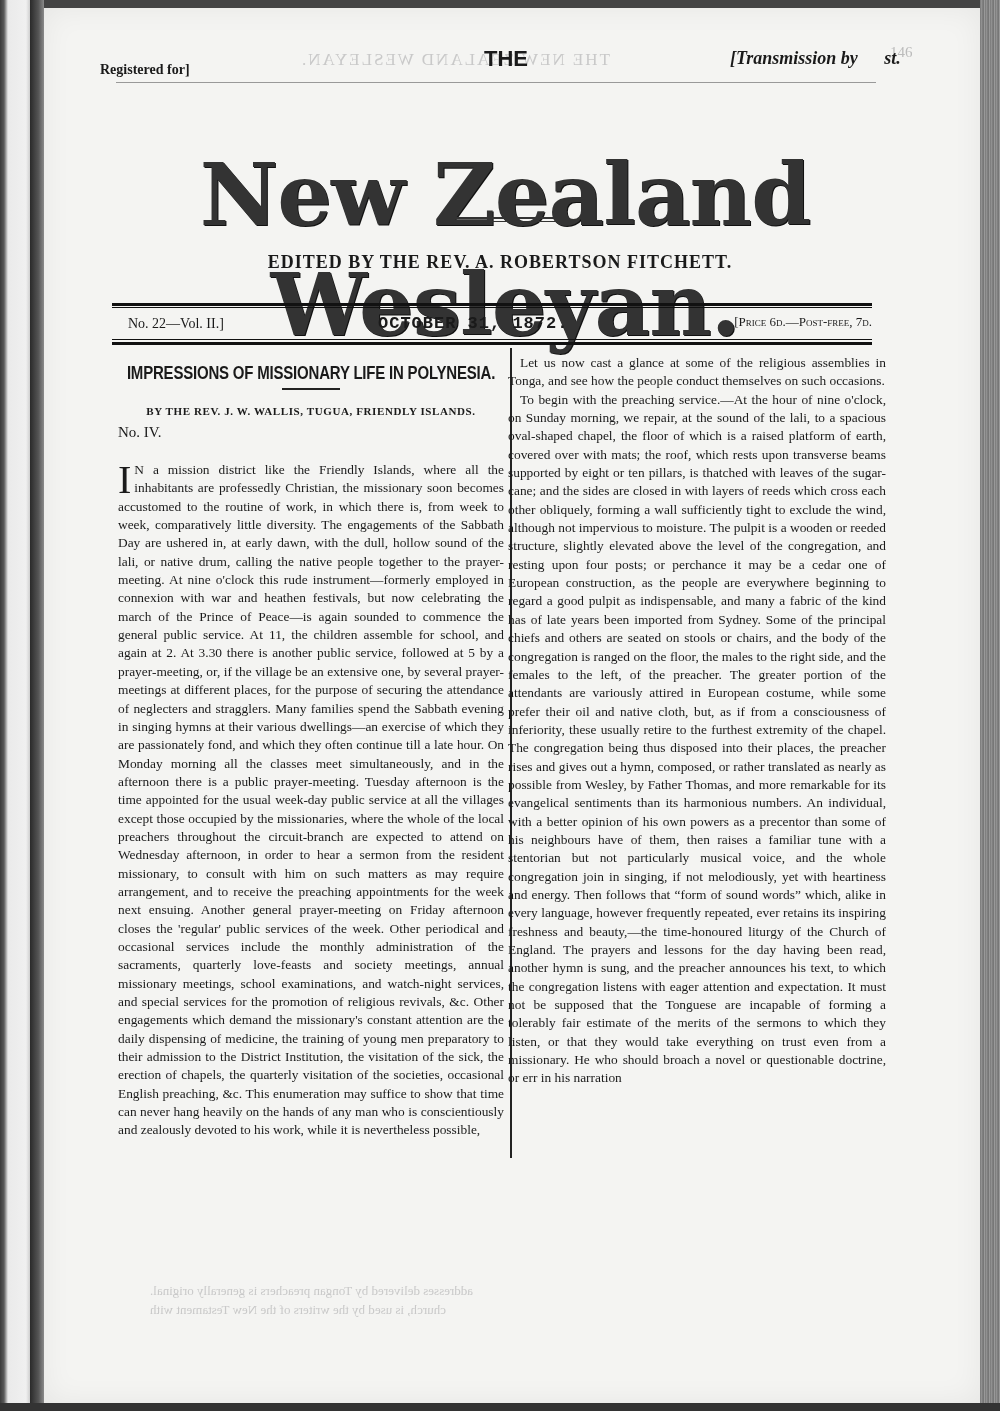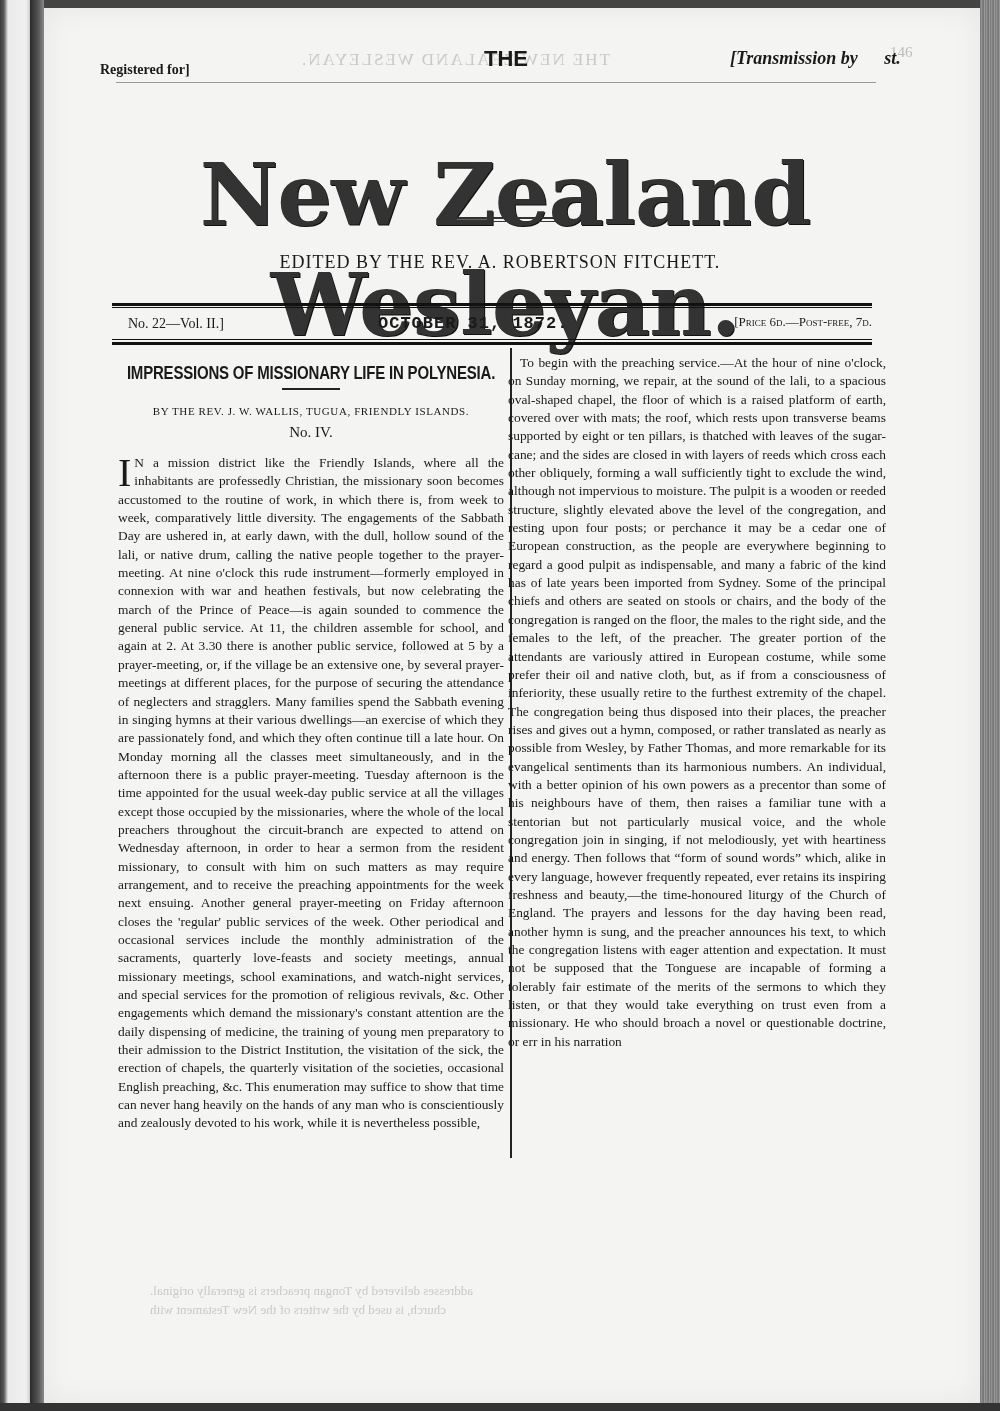--- a/index.html
+++ b/index.html
@@ -54,21 +54,21 @@
     font-family: "DejaVu Serif", serif; font-weight: bold; font-size: 86px;
     letter-spacing: -1px; color: #333; text-align: center; line-height: 110px;
     text-shadow: 1px 1px 0 #111;
     margin-top: 48px;
   }
   .deco-rule {
     position: absolute; left: 445px; width: 120px; height: 2px; background: #333;
   }
   .editor {
     position: absolute; left: 0; width: 1000px; top: 252px; text-align: center;
-    font-size: 18px; letter-spacing: 1px;
+    font-size: 18px; letter-spacing: 1px; font-weight: bold;
   }
   .thick-rule { position: absolute; left: 112px; width: 760px; background: #111; }
   .issue-line {
     position: absolute; top: 314px; left: 112px; width: 760px; height: 22px;
   }
   .issue-no { position: absolute; left: 16px; top: 2px; font-size: 14px; }
   .issue-date {
     position: absolute; left: 266px; top: 0px; font-size: 17px;
     font-family: "Liberation Mono", monospace; letter-spacing: 1px; font-weight: bold;
   }
@@ -81,23 +81,23 @@
   .col-right { left: 508px; width: 378px; }
   .col-divider {
     position: absolute; left: 510px; top: 348px; width: 2px; height: 810px; background: #222;
   }
   .article-title {
     font-family: "Liberation Sans", sans-serif; font-weight: bold; font-size: 15px;
     text-align: center; letter-spacing: -0.2px; margin: 10px 0 6px 0; transform: scaleY(1.2);
   }
   .title-underline { width: 58px; height: 2px; background: #222; margin: 6px auto 12px auto; }
   .byline {
-    text-align: center; font-weight: normal; font-size: 11px; letter-spacing: 0.6px; margin-bottom: 2px;
+    text-align: center; font-weight: bold; font-size: 11px; letter-spacing: 0.6px; margin-bottom: 2px;
   }
-  .part-no { text-align: center; font-size: 15px; margin-bottom: 13px; }
+  .part-no { text-align: left; font-size: 15px; margin-bottom: 20px; }
   .para { margin: 0; text-indent: 12px; }
   .para.first { text-indent: 0; }
   .dropcap {
     float: left; font-size: 40px; line-height: 34px; margin: 2px 3px 0 0; font-weight: normal;
   }
   .bleed {
     position: absolute; color: #c9c9c9; font-size: 13px; transform: scaleX(-1);
     white-space: nowrap;
   }
   .folio-ghost {
@@ -148,17 +148,18 @@
   <div class="article-title">IMPRESSIONS OF MISSIONARY LIFE IN POLYNESIA.</div>
   <div class="title-underline"></div>
   <div class="byline">BY THE REV. J. W. WALLIS, TUGUA, FRIENDLY ISLANDS.</div>
   <div class="part-no">No. IV.</div>
   <p class="para first">
     <span class="dropcap">I</span><span>N a mission district like the Friendly Islands, where all the inhabitants are professedly Christian, the missionary soon becomes accustomed to the routine of work, in which there is, from week to week, comparatively little diversity. The engagements of the Sabbath Day are ushered in, at early dawn, with the dull, hollow sound of the lali, or native drum, calling the native people together to the prayer-meeting. At nine o'clock this rude instrument—formerly employed in connexion with war and heathen festivals, but now celebrating the march of the Prince of Peace—is again sounded to commence the general public service. At 11, the children assemble for school, and again at 2. At 3.30 there is another public service, followed at 5 by a prayer-meeting, or, if the village be an extensive one, by several prayer-meetings at different places, for the purpose of securing the attendance of neglecters and stragglers. Many families spend the Sabbath evening in singing hymns at their various dwellings—an exercise of which they are passionately fond, and which they often continue till a late hour. On Monday morning all the classes meet simultaneously, and in the afternoon there is a public prayer-meeting. Tuesday afternoon is the time appointed for the usual week-day public service at all the villages except those occupied by the missionaries, where the whole of the local preachers throughout the circuit-branch are expected to attend on Wednesday afternoon, in order to hear a sermon from the resident missionary, to consult with him on such matters as may require arrangement, and to receive the preaching appointments for the week next ensuing. Another general prayer-meeting on Friday afternoon closes the 'regular' public services of the week. Other periodical and occasional services include the monthly administration of the sacraments, quarterly love-feasts and society meetings, annual missionary meetings, school examinations, and watch-night services, and special services for the promotion of religious revivals, &amp;c. Other engagements which demand the missionary's constant attention are the daily dispensing of medicine, the training of young men preparatory to their admission to the District Institution, the visitation of the sick, the erection of chapels, the quarterly visitation of the societies, occasional English preaching, &amp;c. This enumeration may suffice to show that time can never hang heavily on the hands of any man who is conscientiously and zealously devoted to his work, while it is nevertheless possible,</span>
   </p>
 </div>
 
 <div class="col col-right">
+  <p class="para">Let us now cast a glance at some of the religious assemblies in Tonga, and see how the people conduct themselves on such occasions.</p>
   <p class="para">To begin with the preaching service.—At the hour of nine o'clock, on Sunday morning, we repair, at the sound of the lali, to a spacious oval-shaped chapel, the floor of which is a raised platform of earth, covered over with mats; the roof, which rests upon transverse beams supported by eight or ten pillars, is thatched with leaves of the sugar-cane; and the sides are closed in with layers of reeds which cross each other obliquely, forming a wall sufficiently tight to exclude the wind, although not impervious to moisture. The pulpit is a wooden or reeded structure, slightly elevated above the level of the congregation, and resting upon four posts; or perchance it may be a cedar one of European construction, as the people are everywhere beginning to regard a good pulpit as indispensable, and many a fabric of the kind has of late years been imported from Sydney. Some of the principal chiefs and others are seated on stools or chairs, and the body of the congregation is ranged on the floor, the males to the right side, and the females to the left, of the preacher. The greater portion of the attendants are variously attired in European costume, while some prefer their oil and native cloth, but, as if from a consciousness of inferiority, these usually retire to the furthest extremity of the chapel. The congregation being thus disposed into their places, the preacher rises and gives out a hymn, composed, or rather translated as nearly as possible from Wesley, by Father Thomas, and more remarkable for its evangelical sentiments than its harmonious numbers. An individual, with a better opinion of his own powers as a precentor than some of his neighbours have of them, then raises a familiar tune with a stentorian but not particularly musical voice, and the whole congregation join in singing, if not melodiously, yet with heartiness and energy. Then follows that “form of sound words” which, alike in every language, however frequently repeated, ever retains its inspiring freshness and beauty,—the time-honoured liturgy of the Church of England. The prayers and lessons for the day having been read, another hymn is sung, and the preacher announces his text, to which the congregation listens with eager attention and expectation. It must not be supposed that the Tonguese are incapable of forming a tolerably fair estimate of the merits of the sermons to which they listen, or that they would take everything on trust even from a missionary. He who should broach a novel or questionable doctrine, or err in his narration</p>
 </div>
 
 <div class="bleed" style="left:150px; top:1283px;">addresses delivered by Tongan preachers is generally original.</div>
 <div class="bleed" style="left:150px; top:1302px;">church, is used by the writers of the New Testament with</div>
 
 </body></html>

